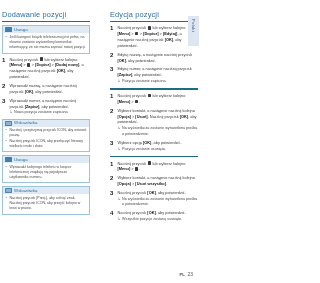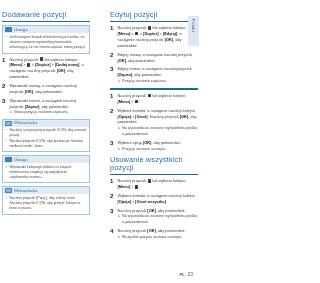--- a/index.html
+++ b/index.html
@@ -203,21 +203,21 @@
               <span class="dash">•</span>
               <span>Naciśnij przycisk [Przej.], aby cofnąć znak. Naciśnij przycisk ICON, aby przejść kolejno w lewo w prawo.</span>
             </div>
           </div>
         </div>
       </div>
     </div>
 
   <div class="col" id="right-col">
       <div class="sec">
-        <div class="sec-title">Edytuj pozycji</div>
+        <div class="sec-title">Edycja pozycji</div>
         <div class="sec-rule"></div>
         <div class="steps">
           <div class="step">
             <div class="step-num">1</div>
             <div>
               <div class="step-txt">Naciśnij przycisk <span class="kbd-ico"></span> lub wybierz kolejno <b>[Menu]</b> &gt; <span class="kbd-ico"></span> &gt; <b>[Dopisz]</b> &gt; <b>[Edytuj]</b>, a następnie naciśnij przycisk <b>[OK]</b>, aby potwierdzić.</div>
             </div>
           </div>
           <div class="step">
             <div class="step-num">2</div>
@@ -262,21 +262,20 @@
               <div class="step-txt">Wybierz opcję <b>[OK]</b>, aby potwierdzić.</div>
               <div class="substep">
                 <span class="arrow">↳</span>
                 <span>Pozycja zostanie usunięta.</span>
               </div>
             </div>
           </div>
         </div>
       </div>
       <div class="sec">
-        <div class="sec-title">Usuwanie wszystkich pozycji</div>
         <div class="sec-rule"></div>
         <div class="steps">
           <div class="step">
             <div class="step-num">1</div>
             <div>
               <div class="step-txt">Naciśnij przycisk <span class="kbd-ico"></span> lub wybierz kolejno <b>[Menu]</b> &gt; <span class="kbd-ico"></span>.</div>
             </div>
           </div>
           <div class="step">
             <div class="step-num">2</div>

